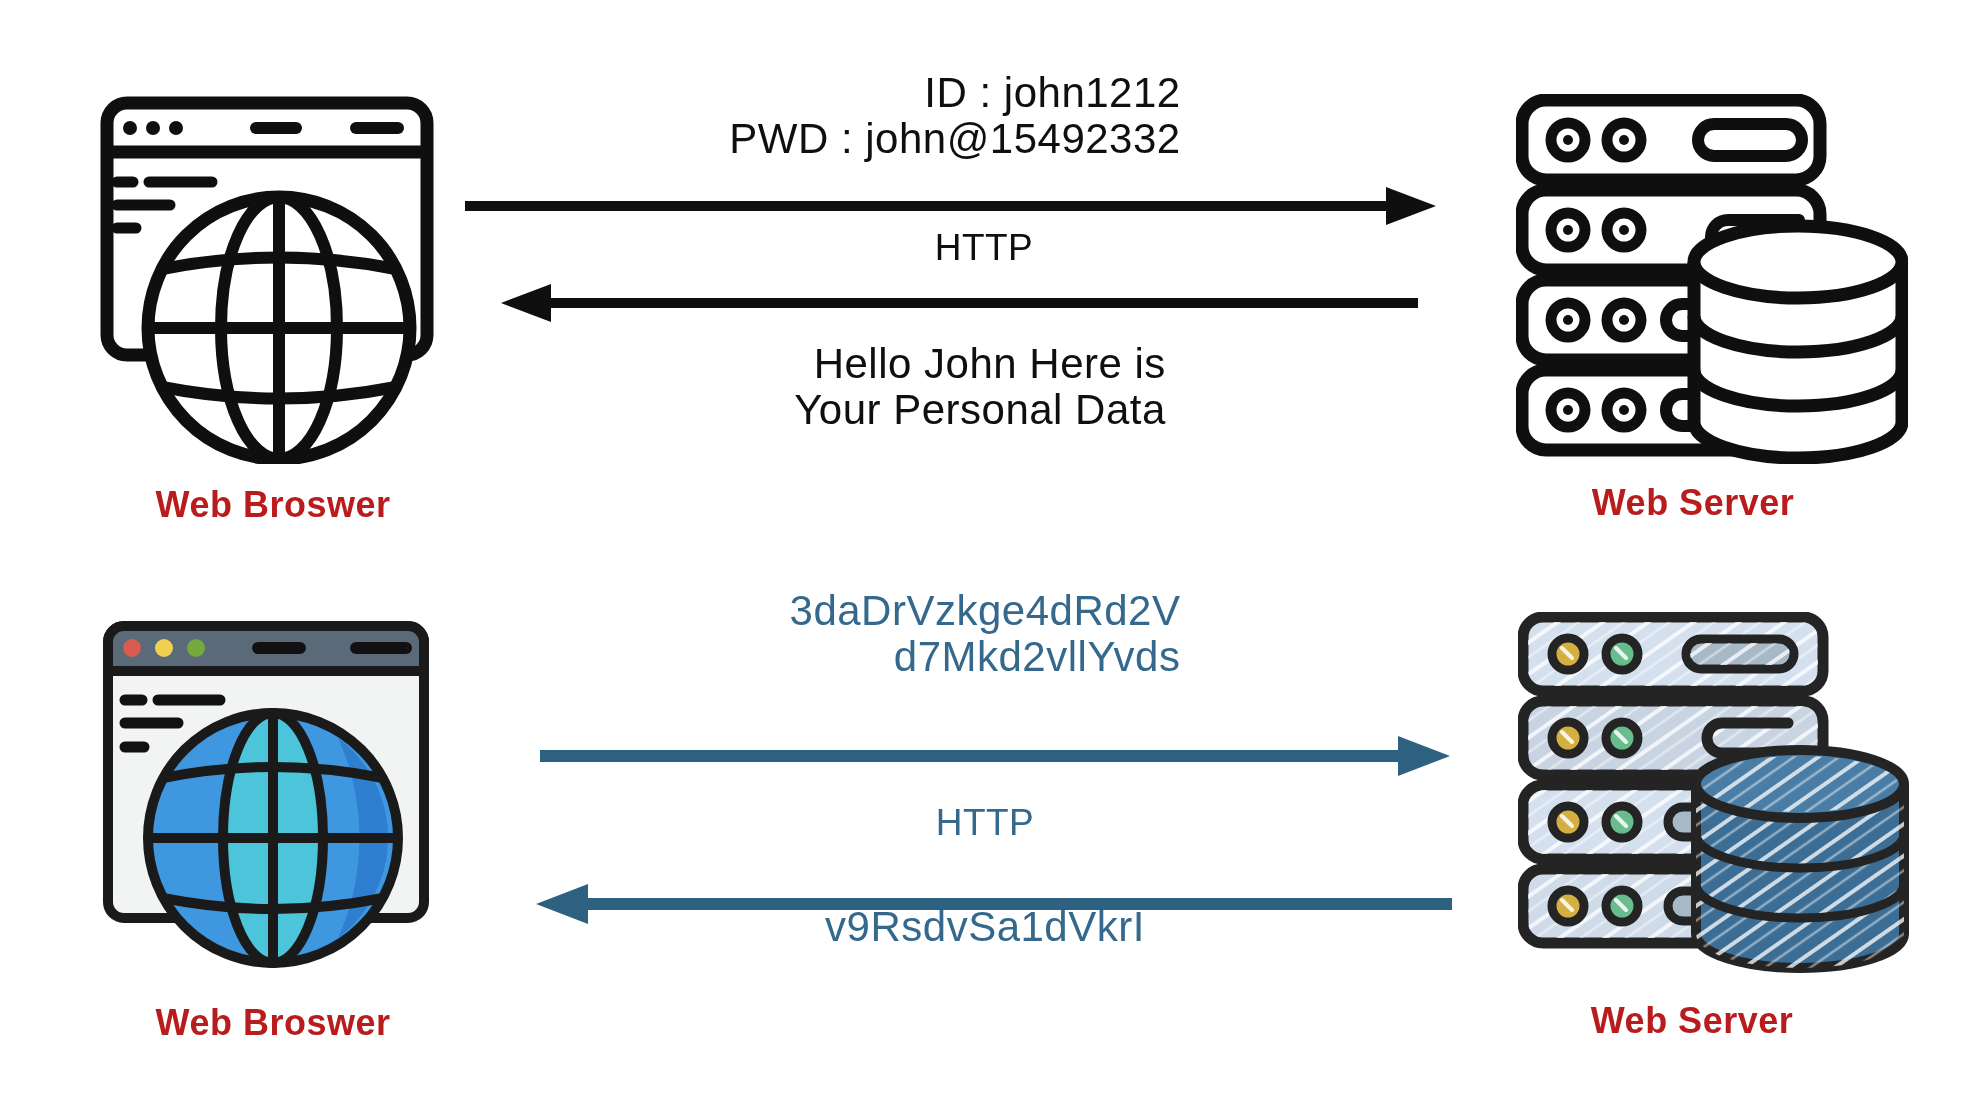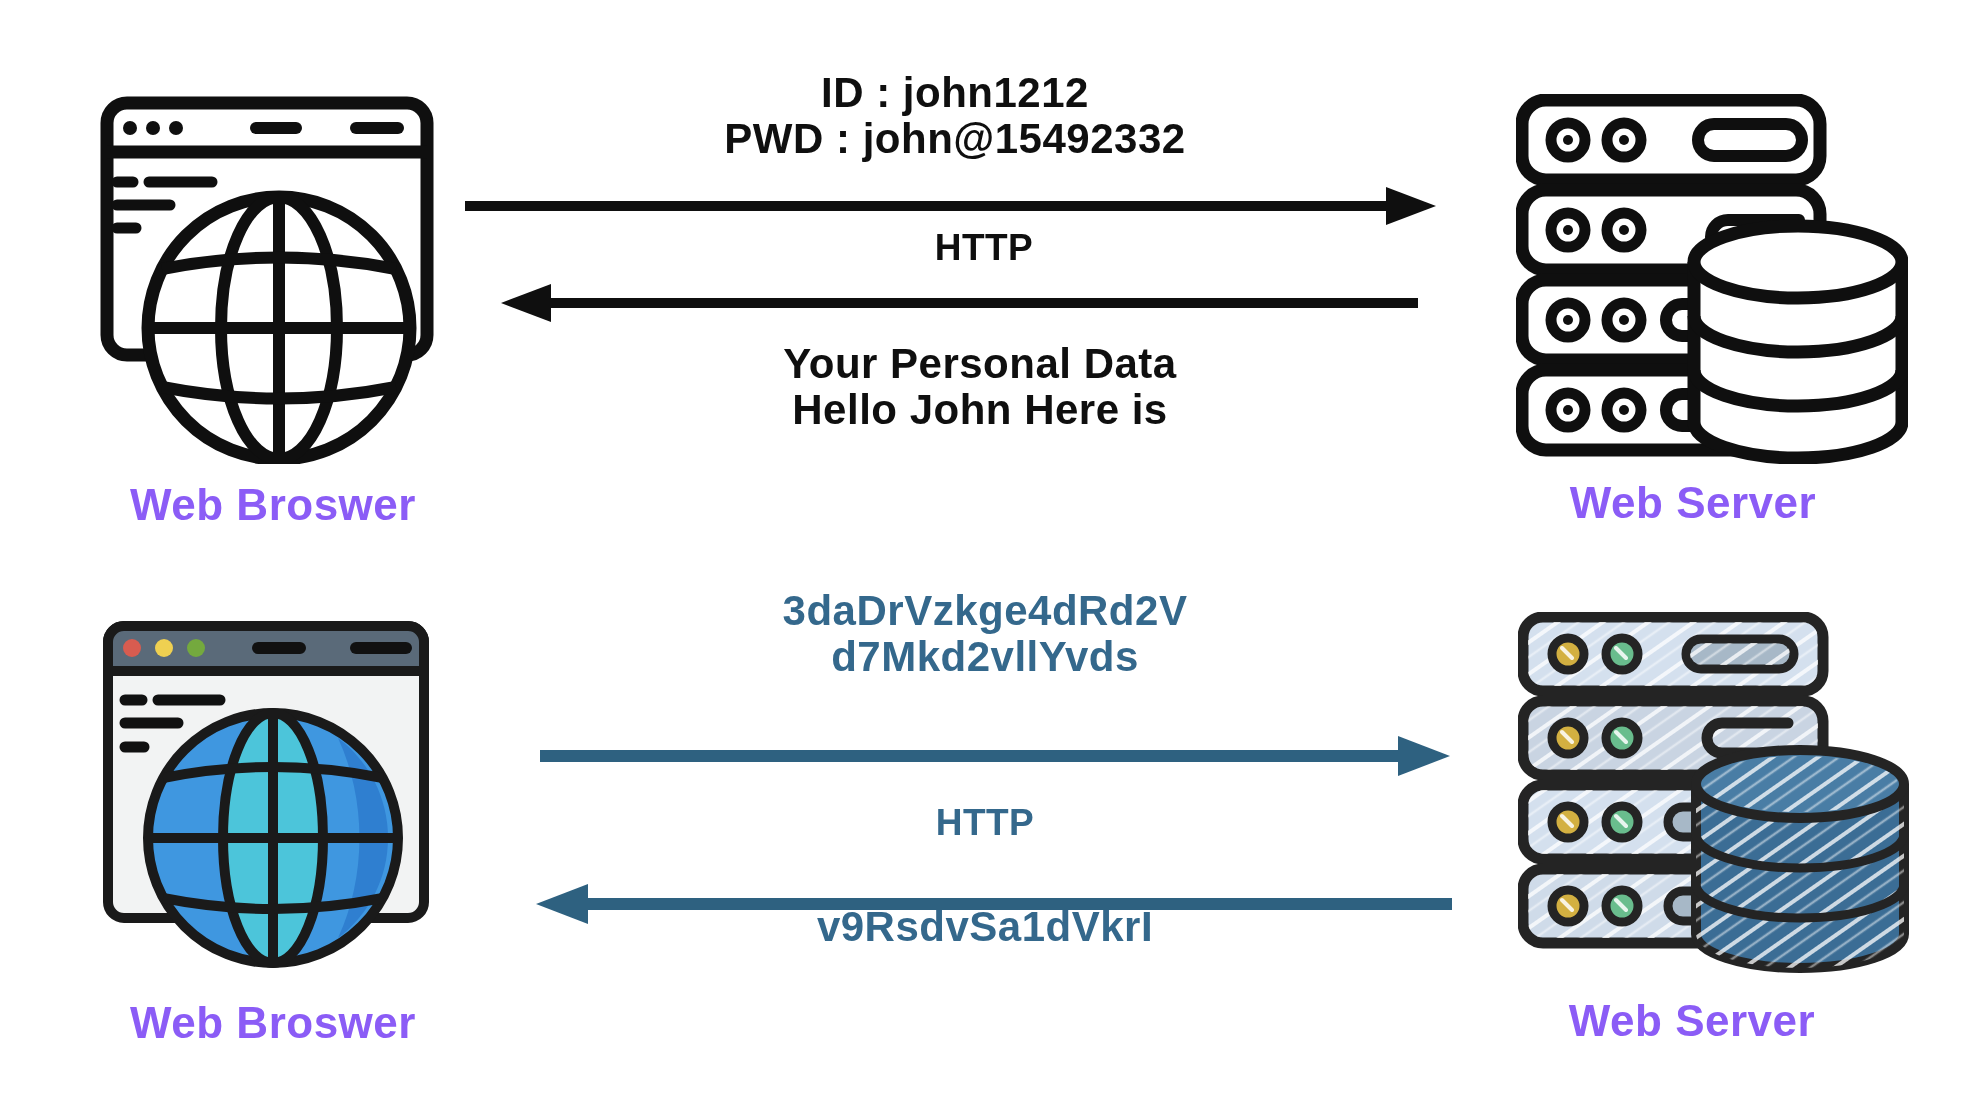--- a/index.html
+++ b/index.html
@@ -2,30 +2,30 @@
 <html><head>
 <meta charset="utf-8">
 <style>
   html,body{margin:0;padding:0;background:#ffffff;}
   #canvas{
     position:relative;width:1964px;height:1102px;background:#ffffff;overflow:hidden;
     font-family:"Liberation Sans","DejaVu Sans",sans-serif;color:#0f0f0f;
   }
   .abs{position:absolute;}
   .msg{
-    position:absolute;transform:translateX(-50%);text-align:center;
-    font-size:42px;line-height:46px;font-weight:700;letter-spacing:.5px;
+    position:absolute;transform:translateX(-50%);text-align:right;
+    font-size:42px;line-height:46px;font-weight:400;letter-spacing:.5px;
     color:#0f0f0f;white-space:nowrap;
   }
   .proto{font-size:37px;line-height:50px;}
   .teal{color:#34688c;}
   .lbl{
     position:absolute;transform:translateX(-50%);text-align:right;
-    font-size:44px;line-height:50px;font-weight:600;letter-spacing:.5px;
-    color:#8b5cf6;white-space:nowrap;
+    font-size:36px;line-height:50px;font-weight:600;letter-spacing:.5px;
+    color:#b91c1c;white-space:nowrap;
   }
   svg{display:block;}
 </style>
 </head>
 <body>
 
 <div id="canvas">
 
   <svg class="abs" style="left:100px;top:96px;" width="340" height="368" viewBox="0 0 340 368">
     <g stroke="#0f0f0f" fill="none" stroke-width="13">
@@ -111,22 +111,22 @@
   <div class="lbl" style="left:1693px;top:478px;">Web Server</div>
 
   <div class="msg" style="left:955px;top:70px;">
     <div>ID : john1212</div>
     <div>PWD : john@15492332</div>
   </div>
 
   <div class="msg proto" style="left:984px;top:223px;">HTTP</div>
 
   <div class="msg" style="left:980px;top:341px;">
+    <div>Hello John Here is</div>
     <div>Your Personal Data</div>
-    <div>Hello John Here is</div>
   </div>
 
   <svg class="abs" style="left:100px;top:616px;" width="334" height="356" viewBox="0 0 334 356">
     <rect x="8" y="10" width="316" height="292" rx="16" fill="#f2f3f3" stroke="#1a1a1a" stroke-width="10"></rect>
     <path d="M 8 26 a 16 16 0 0 1 16 -16 h 284 a 16 16 0 0 1 16 16 v 29 H 8 Z" fill="#5a6a79" stroke="#1a1a1a" stroke-width="10"></path>
     <g>
       <circle cx="32" cy="32" r="9" fill="#d85c50"></circle>
       <circle cx="64" cy="32" r="9" fill="#efd051"></circle>
       <circle cx="96" cy="32" r="9" fill="#74a93e"></circle>
     </g>

